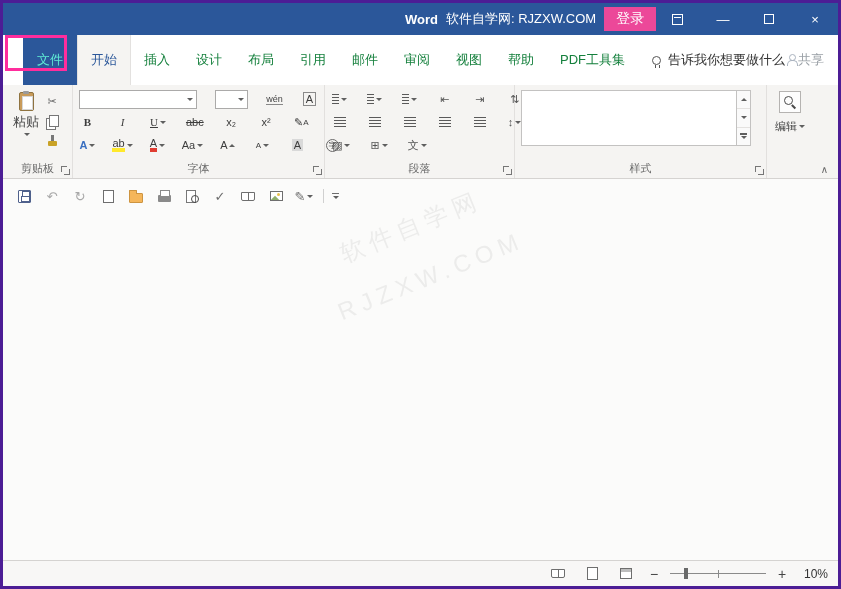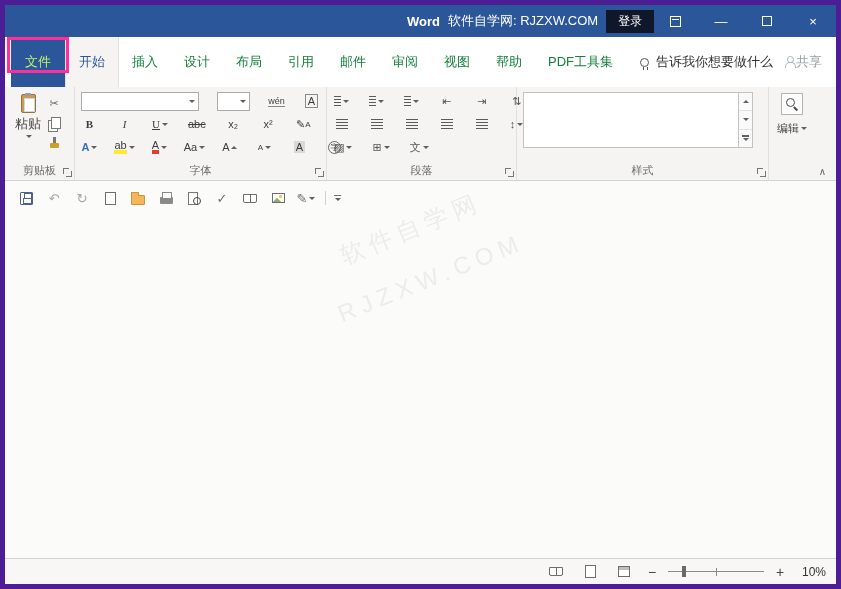--- a/index.html
+++ b/index.html
@@ -1,34 +1,34 @@
 <!DOCTYPE html>
 <html><head>
 <meta charset="utf-8">
 <style>
   * { box-sizing: border-box; margin: 0; padding: 0; }
   html,body { width:841px; height:589px; overflow:hidden; }
   body { font-family:"Liberation Sans","DejaVu Sans",sans-serif; font-size:13px; background:#fff; }
-  .window { width:841px; height:589px; display:flex; flex-direction:column; border:5px solid #4c1d95; }
+  .window { width:841px; height:589px; display:flex; flex-direction:column; border:3px solid #4c1d95; }
 
   
   .titlebar { flex:0 0 32px; background:#2b579a; color:#fff; position:relative; }
   .title-center { position:absolute; left:402px; top:0; height:32px; display:flex; align-items:center; gap:8px; white-space:nowrap; }
   .t-app { font-weight:bold; }
-  .login-btn { background:#0f172a; color:#fff; padding:3px 12px; font-size:12px; cursor:pointer; }
+  .login-btn { background:#ec4899; color:#fff; padding:3px 12px; font-size:14px; cursor:pointer; }
   .title-right { position:absolute; right:0; top:0; display:flex; height:32px; }
   .wbtn { width:46px; height:32px; display:flex; align-items:center; justify-content:center; color:#fff; font-size:13px; cursor:pointer; }
   .ic-ribbonopts { width:11px; height:11px; border:1px solid #fff; position:relative; }
   .ic-ribbonopts::before { content:""; position:absolute; left:1px; right:1px; top:2px; height:1px; background:#fff; }
   .ic-max { width:10px; height:10px; border:1px solid #fff; }
 
   
   .tabrow { flex:0 0 36px; background:#fff; display:flex; align-items:stretch; position:relative; }
   .pink-highlight { position:absolute; left:2px; top:0; width:62px; height:36px; border:3px solid #ff2d9d; z-index:9; pointer-events:none; }
-  .file-tab { margin-left:6px; background:#2b579a; color:#bef264; padding:16px 14px; display:flex; align-items:center; cursor:pointer; }
+  .file-tab { margin-left:20px; background:#2b579a; color:#5eead4; padding:16px 14px; display:flex; align-items:center; cursor:pointer; }
   .tab { padding:0 13px; display:flex; align-items:center; color:#15803d; cursor:pointer; }
   .tab.active { background:#f5f4f2; color:#2b579a; border-left:1px solid #e3e1df; border-right:1px solid #e3e1df; }
   .tellme { display:flex; align-items:center; gap:7px; margin-left:14px; color:#333; cursor:pointer; }
   .ic-bulb { width:9px; height:9px; border:1.3px solid #555; border-radius:50%; position:relative; flex:0 0 auto; }
   .ic-bulb::after { content:""; position:absolute; left:1.7px; bottom:-4px; width:3px; height:3px; border-left:1.3px solid #555; border-right:1.3px solid #555; }
   .share { margin-left:auto; margin-right:14px; display:flex; align-items:center; gap:0; color:#9aa0a6; cursor:pointer; }
   .ic-person { width:12px; height:12px; position:relative; }
   .ic-person::before { content:""; position:absolute; left:3px; top:0; width:5px; height:5px; border:1.2px solid #aab3bf; border-radius:50%; }
   .ic-person::after { content:""; position:absolute; left:1px; top:6px; width:9px; height:5px; border:1.2px solid #aab3bf; border-bottom:none; border-radius:5px 5px 0 0; }
 

